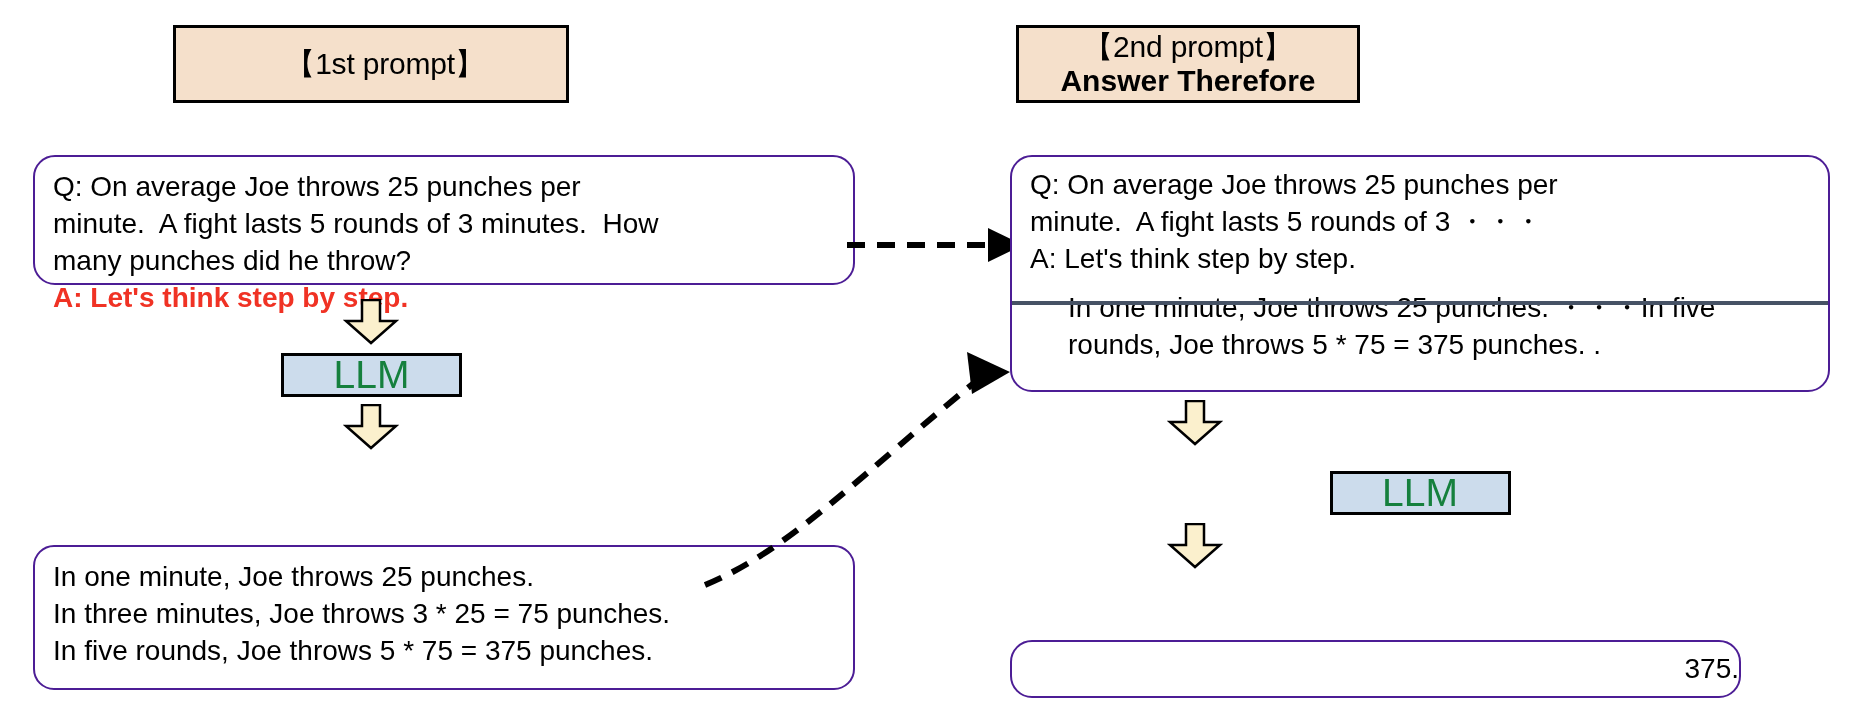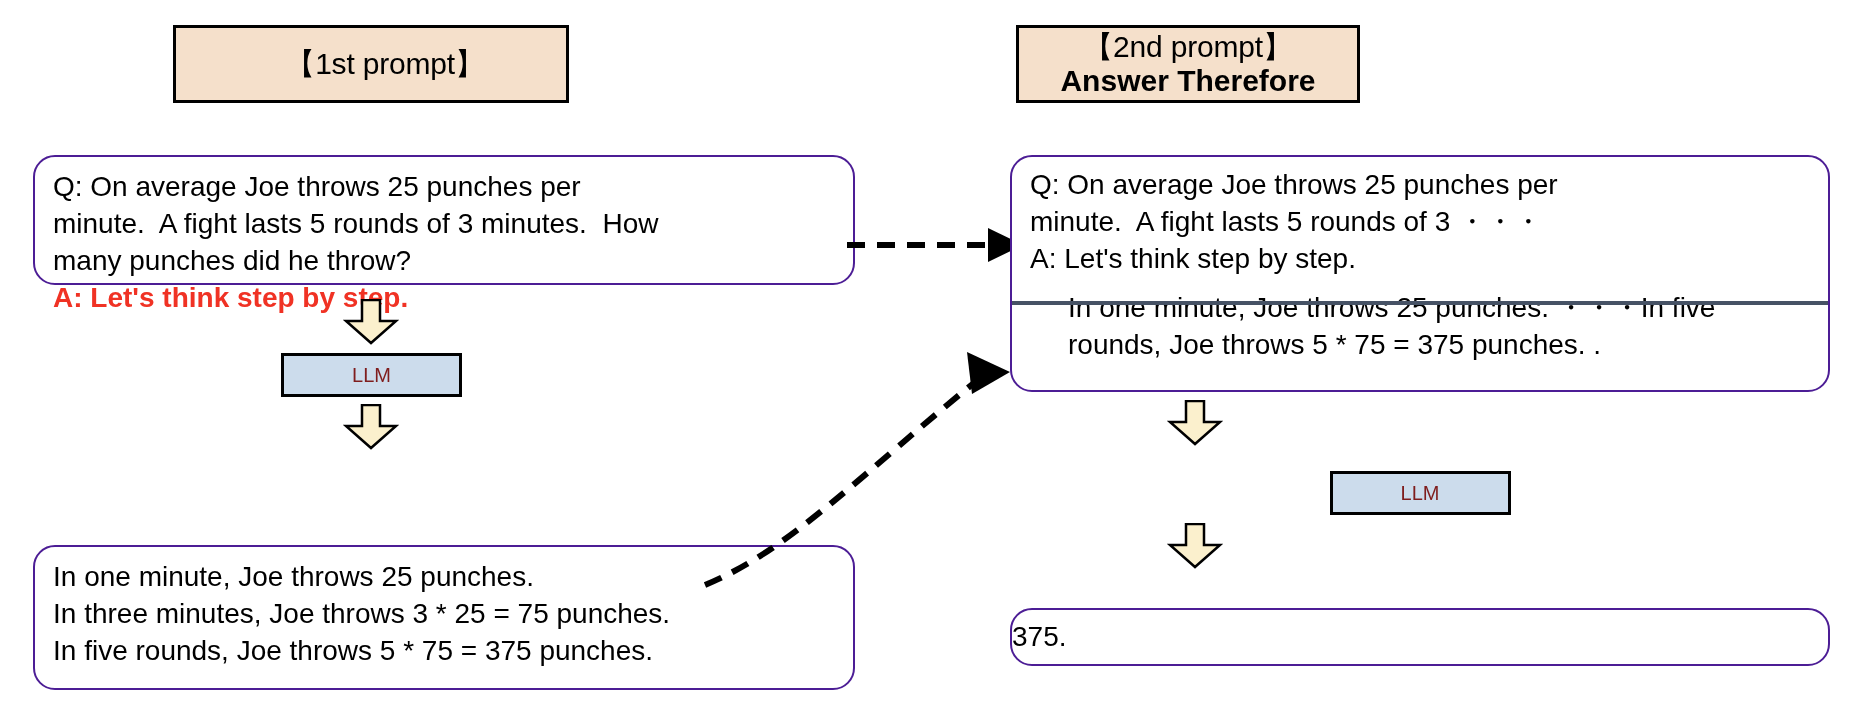--- a/index.html
+++ b/index.html
@@ -68,26 +68,26 @@
   .txt-red {
     font-size: 28px;
     color: #f03224;
     font-weight: bold;
     line-height: 1.32;
     white-space: pre-wrap;
   }
 
   
   #box-q-left      { left: 33px; top: 155px; width: 822px; height: 130px; }
-  #box-out-left    { left: 33px; top: 545px; width: 822px; height: 145px; }
+  #box-out-left    { left: 33px; top: 545px; width: 822px; height: 145px; border-radius: 21px; }
 
   
   #box-q-right     { left: 1010px; top: 155px; width: 820px; height: 237px; }
-  #box-answer      { left: 1010px; top: 608px; width: 820px; height: 58px;
-                     display: flex; align-items: center; justify-content: flex-start; }
+  #box-answer      { left: 1010px; top: 640px; width: 731px; height: 58px;
+                     display: flex; align-items: center; justify-content: flex-end; }
 
   .divider {
     position: absolute;
     left: 0;
     right: 0;
     top: 144px;
     height: 4px;
     background: #465265;
   }
   .sect-top { padding: 10px 16px 0 18px; }
@@ -95,22 +95,22 @@
 
   
   .llm-box {
     position: absolute;
     background: #ccdcec;
     border: 3px solid #000000;
     box-sizing: border-box;
     display: flex;
     align-items: center;
     justify-content: center;
-    font-size: 20px;
-    color: #7f1d1d;
+    font-size: 39px;
+    color: #15803d;
   }
   #llm-left  { left: 281px; top: 353px; width: 181px; height: 44px; }
   #llm-right { left: 1105px; top: 471px; width: 181px; height: 44px; }
 
   
   .fat-arrow {
     position: absolute;
     width: 56px;
     height: 46px;
   }

